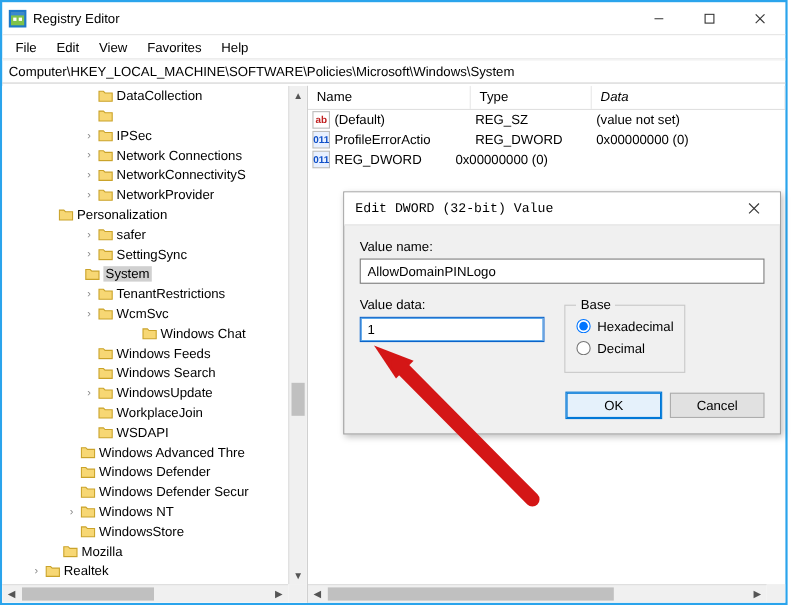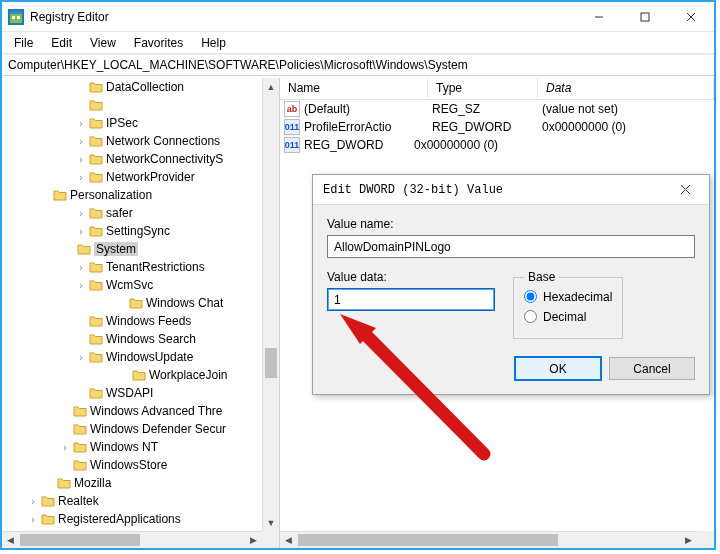--- a/index.html
+++ b/index.html
@@ -332,21 +332,21 @@
           </div>
           <div class="row" style="padding-left: 72px;">
             <span class="exp">›</span>
             <span class="fico">
               <svg viewBox="0 0 14 12">
                 <path d="M1 2h4l1.5 1.5H13V11H1z" fill="#f7d774" stroke="#caa32a"></path>
               </svg>
             </span>
             <span class="label">WindowsUpdate</span>
           </div>
-          <div class="row" style="padding-left: 115px; align-items: center;">
+          <div class="row" style="padding-left: 72px; align-items: center;">
             <span class="exp"></span>
             <span class="fico">
               <svg viewBox="0 0 14 12">
                 <path d="M1 2h4l1.5 1.5H13V11H1z" fill="#f7d774" stroke="#caa32a"></path>
               </svg>
             </span>
             <span class="label">WorkplaceJoin</span>
           </div>
           <div class="row" style="padding-left: 72px;">
             <span class="exp"></span>
@@ -358,20 +358,29 @@
             <span class="label">WSDAPI</span>
           </div>
           <div class="row" style="padding-left: 56px;">
             <span class="exp"></span>
             <span class="fico">
               <svg viewBox="0 0 14 12">
                 <path d="M1 2h4l1.5 1.5H13V11H1z" fill="#f7d774" stroke="#caa32a"></path>
               </svg>
             </span>
             <span class="label">Windows Advanced Thre</span>
+          </div>
+          <div class="row" style="padding-left: 56px;">
+            <span class="exp"></span>
+            <span class="fico">
+              <svg viewBox="0 0 14 12">
+                <path d="M1 2h4l1.5 1.5H13V11H1z" fill="#f7d774" stroke="#caa32a"></path>
+              </svg>
+            </span>
+            <span class="label">Windows Defender</span>
           </div>
           <div class="row" style="padding-left: 56px;">
             <span class="exp"></span>
             <span class="fico">
               <svg viewBox="0 0 14 12">
                 <path d="M1 2h4l1.5 1.5H13V11H1z" fill="#f7d774" stroke="#caa32a"></path>
               </svg>
             </span>
             <span class="label">Windows Defender Secur</span>
           </div>

